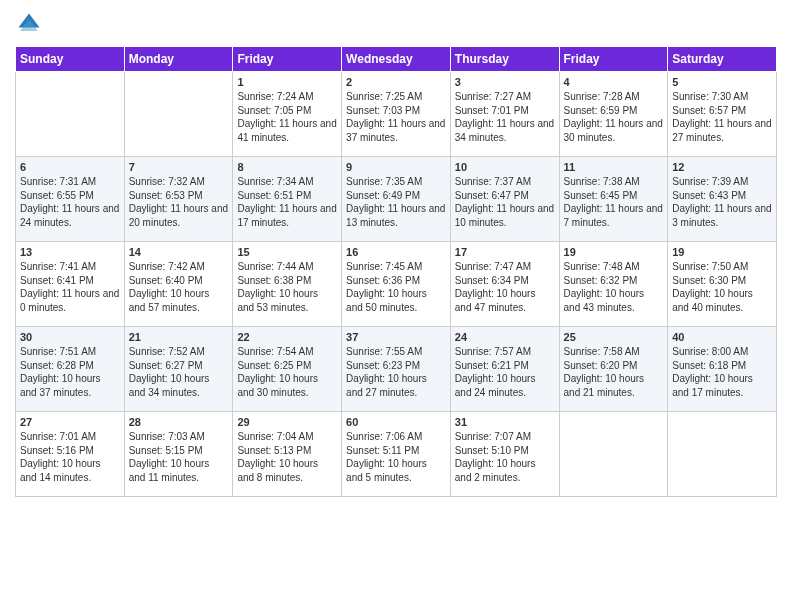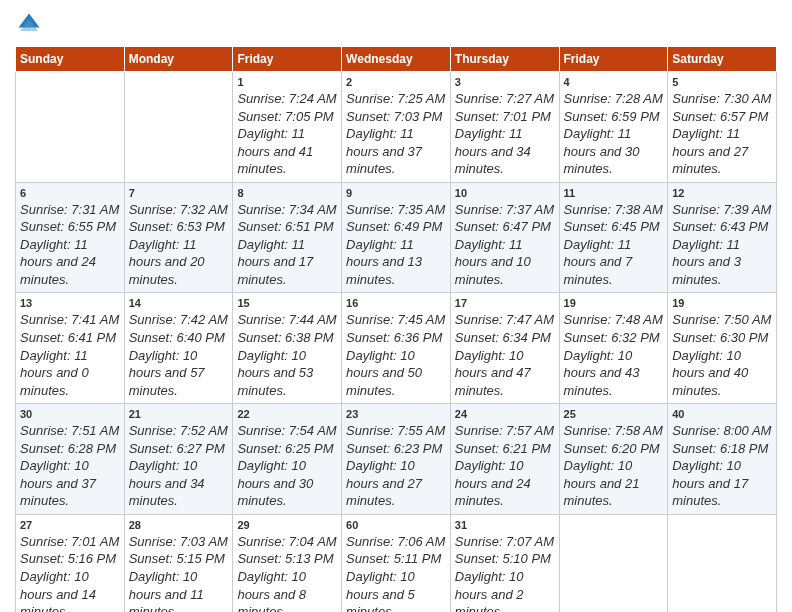--- a/index.html
+++ b/index.html
@@ -57,21 +57,21 @@
     .location {
       font-size: 14px;
       color: #555;
     }
     .calendar-table {
       width: 100%;
       border-collapse: collapse;
       table-layout: fixed;
     }
     .calendar-table th {
-      background: #c2410c;
+      background: #6d28d9;
       color: #fff;
       font-size: 12px;
       font-weight: bold;
       padding: 5px 4px;
       text-align: left;
       border: 1px solid #fff;
     }
     .calendar-table td {
       border: 1px solid #ccc;
       vertical-align: top;
@@ -87,24 +87,23 @@
     .calendar-table tr:nth-child(odd) td {
       background: #fff;
     }
     .day-num {
       font-weight: bold;
       font-size: 11px;
       display: block;
       margin-bottom: 2px;
     }
     .cell-text {
-      font-size: 13px;
+      font-size: 10px;
       line-height: 1.35;
       color: #333;
-      font-style: italic;
     }
     .empty-cell {
       background: #fff !important;
     }
   </style>
 </head>
 <body>
 
 <div class="page">
   <div class="header">
@@ -228,21 +227,21 @@
           </td>
           <td>
             <span class="day-num">21</span>
             <div class="cell-text">Sunrise: 7:52 AM<br>Sunset: 6:27 PM<br>Daylight: 10 hours and 34 minutes.</div>
           </td>
           <td>
             <span class="day-num">22</span>
             <div class="cell-text">Sunrise: 7:54 AM<br>Sunset: 6:25 PM<br>Daylight: 10 hours and 30 minutes.</div>
           </td>
           <td>
-            <span class="day-num">23</span>
+            <span class="day-num">37</span>
             <div class="cell-text">Sunrise: 7:55 AM<br>Sunset: 6:23 PM<br>Daylight: 10 hours and 27 minutes.</div>
           </td>
           <td>
             <span class="day-num">24</span>
             <div class="cell-text">Sunrise: 7:57 AM<br>Sunset: 6:21 PM<br>Daylight: 10 hours and 24 minutes.</div>
           </td>
           <td>
             <span class="day-num">25</span>
             <div class="cell-text">Sunrise: 7:58 AM<br>Sunset: 6:20 PM<br>Daylight: 10 hours and 21 minutes.</div>
           </td>

